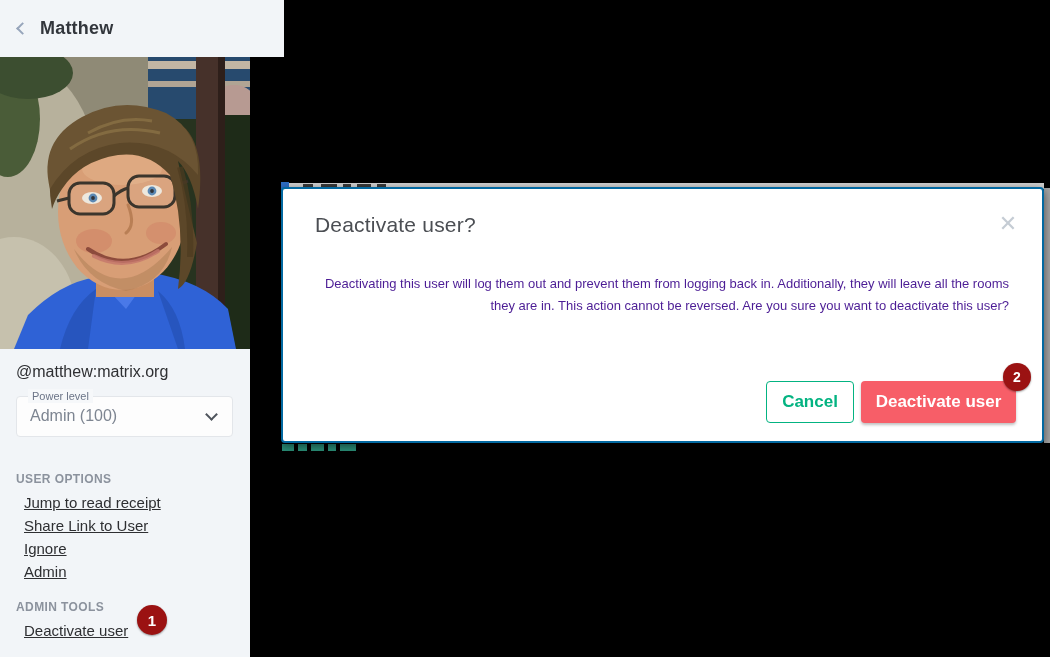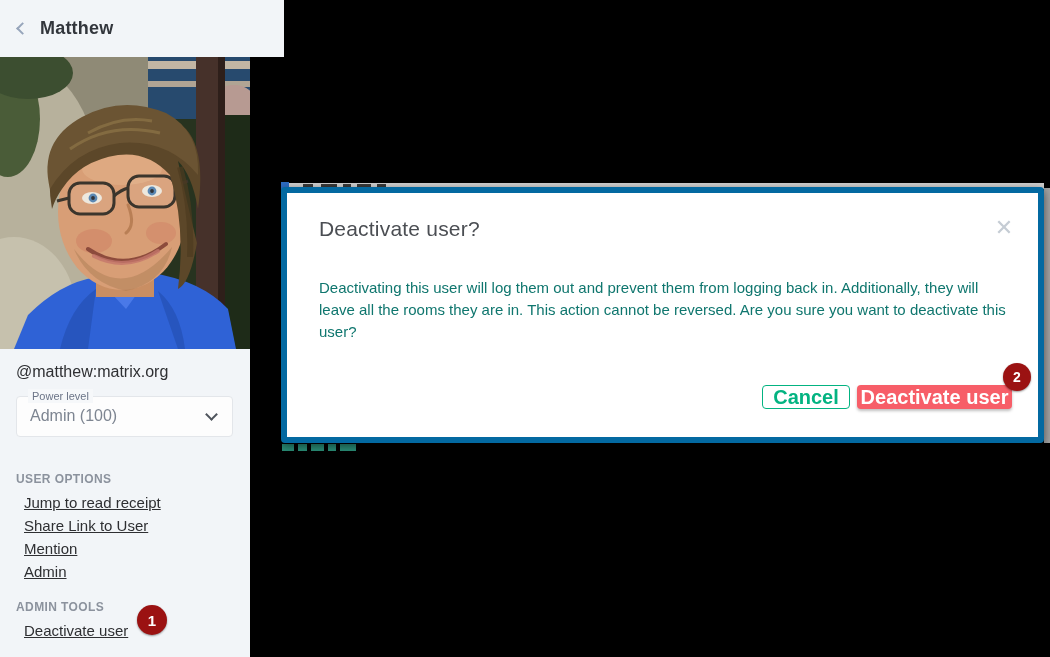--- a/index.html
+++ b/index.html
@@ -91,41 +91,41 @@
   }
   .peek-bottom .dash { position:absolute; top:0; height:7px; background:#2a8f78; }
   .peek-right {
     position:absolute; left:1044px; top:188px; width:6px; height:255px;
     background:#a4a4a4; z-index:4;
   }
 
   
   .dialog {
     position:absolute; left:281px; top:187px; width:763px; height:256px;
-    background:#fff; border:6px solid #0369a1; border-radius:4px;
+    background:#fff; border:2px solid #0369a1; border-radius:4px;
     box-shadow:0 3px 10px rgba(0,0,0,.55); z-index:10;
   }
   .dialog-title {
     position:absolute; left:32px; top:24px; font-size:21px; font-weight:400;
     color:#4b4e53; letter-spacing:.2px;
   }
   .dialog-close {
     position:absolute; right:24px; top:26px; width:20px; height:20px;
     cursor:pointer; color:#c5ccd4; font-size:22px; font-weight:300;
     line-height:18px; text-align:center; user-select:none;
   }
   .dialog-body {
     position:absolute; left:32px; top:84px; width:694px;
-    font-size:15px; line-height:22px; color:#0f766e;
+    font-size:13px; line-height:22px; color:#4c1d95;text-align:right;
   }
   .dialog-buttons {
     position:absolute; right:26px; top:192px; display:flex; gap:7px;
   }
   .btn {
-    height:24px; border-radius:4px; font-size:20px; font-weight:600;
+    height:42px; border-radius:4px; font-size:17px; font-weight:600;
     font-family:"Liberation Sans", sans-serif; cursor:pointer;
     display:flex; align-items:center; justify-content:center;
   }
   .btn-cancel {
     width:88px; background:#fff; border:1px solid #03b381; color:#03b381;
   }
   .btn-danger {
     width:155px; background:#f75e68; border:none; color:#fff;
     box-shadow:0 2px 3px rgba(0,0,0,.25);
   }
@@ -236,21 +236,21 @@
 
     <div class="power-level">
       <span class="power-level-label">Power level</span>
       <span class="power-level-value">Admin (100)</span>
       <span class="dd-chevron"></span>
     </div>
 
     <div class="section-heading" style="top:472px;">USER OPTIONS</div>
     <div class="menu-item" style="top:494px;">Jump to read receipt</div>
     <div class="menu-item" style="top:517px;">Share Link to User</div>
-    <div class="menu-item" style="top:540px;">Mention</div>
+    <div class="menu-item" style="top:540px;">Ignore</div>
     <div class="menu-item" style="top:563px;">Admin</div>
 
     <div class="section-heading" style="top:600px;">ADMIN TOOLS</div>
     <div class="menu-item" style="top:622px;">Deactivate user</div>
   </div>
 
   <div class="annot-badge" id="badge-1">1</div>
   <div class="annot-badge" id="badge-2">2</div>
 
 </div>

